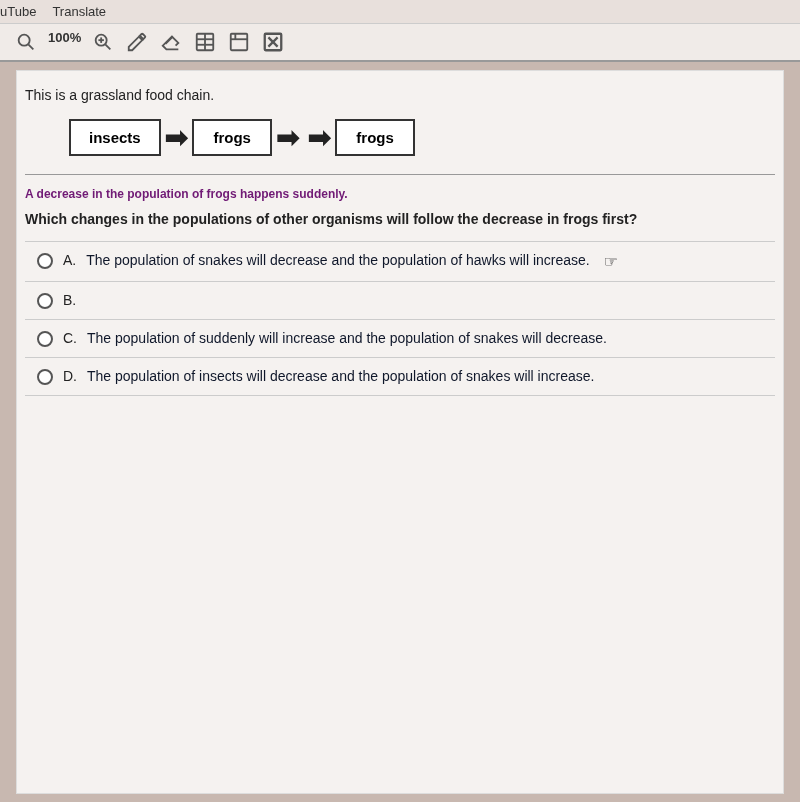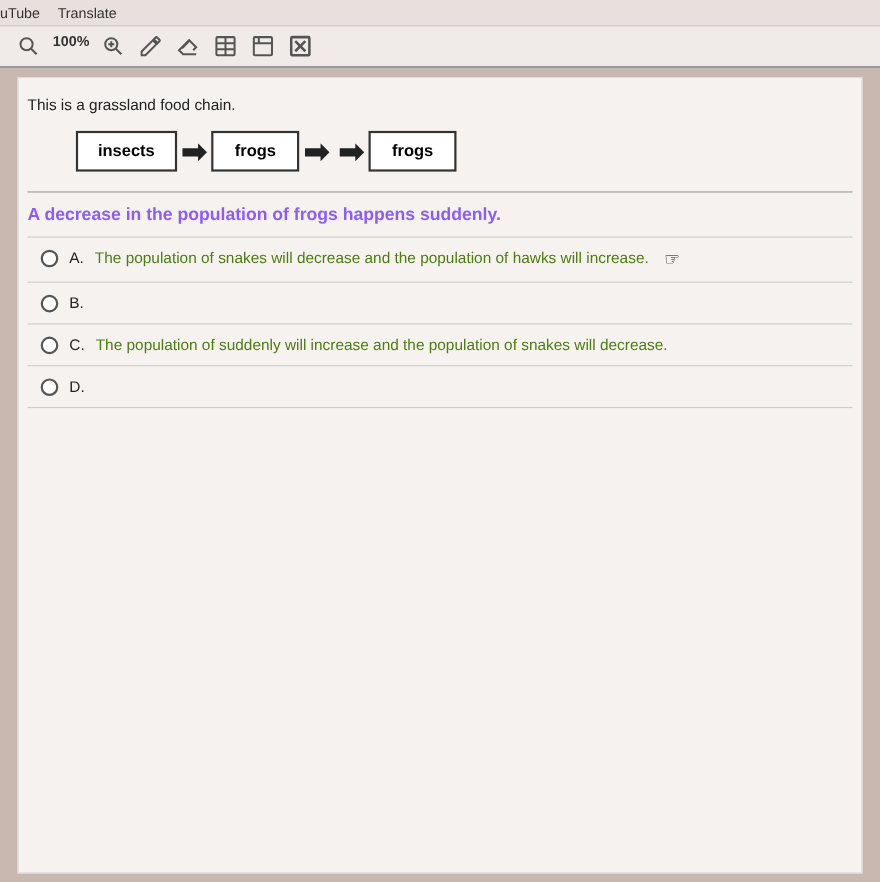--- a/index.html
+++ b/index.html
@@ -115,23 +115,23 @@
     }
 
     
     .section-divider {
       border: none;
       border-top: 1.5px solid #999;
       margin: 0 0 12px 0;
     }
 
     .description-text {
-      font-size: 16px;
-      font-weight: bold;
-      color: #8b5cf6;
+      font-size: 12px;
+      font-weight: bold;
+      color: #701a75;
       margin-bottom: 10px;
     }
 
     .question-text {
       font-size: 14px;
       font-weight: bold;
       color: #222;
       margin-bottom: 14px;
     }
 
@@ -167,21 +167,21 @@
 
     .option-letter {
       font-size: 14px;
       color: #222;
       font-weight: normal;
       flex-shrink: 0;
     }
 
     .option-text {
       font-size: 14px;
-      color: #4d7c0f;
+      color: #0f172a;
     }
 
     .cursor-hand {
       display: inline-block;
       font-size: 16px;
       margin-left: 4px;
     }
   </style>
 </head>
 <body>
@@ -256,20 +256,21 @@
     <div class="chain-arrow">➡</div>
     <div class="chain-box">frogs</div>
     <div class="chain-arrow">➡</div>
     <div class="chain-arrow">➡</div>
     <div class="chain-box">frogs</div>
   </div>
 
   <hr class="section-divider">
 
   <p class="description-text">A decrease in the population of frogs happens suddenly.</p>
+  <p class="question-text">Which changes in the populations of other organisms will follow the decrease in frogs first?</p>
 
   <div class="answer-options">
 
     <div class="answer-option">
       <div class="radio-circle"></div>
       <span class="option-letter">A.</span>
       <span class="option-text">The population of snakes will decrease and the population of hawks will increase.</span>
       <span class="cursor-hand">☞</span>
     </div>
 
@@ -280,17 +281,18 @@
 
     <div class="answer-option">
       <div class="radio-circle"></div>
       <span class="option-letter">C.</span>
       <span class="option-text">The population of suddenly will increase and the population of snakes will decrease.</span>
     </div>
 
     <div class="answer-option">
       <div class="radio-circle"></div>
       <span class="option-letter">D.</span>
+      <span class="option-text">The population of insects will decrease and the population of snakes will increase.</span>
     </div>
 
   </div>
 
 </div>
 
 </body></html>

